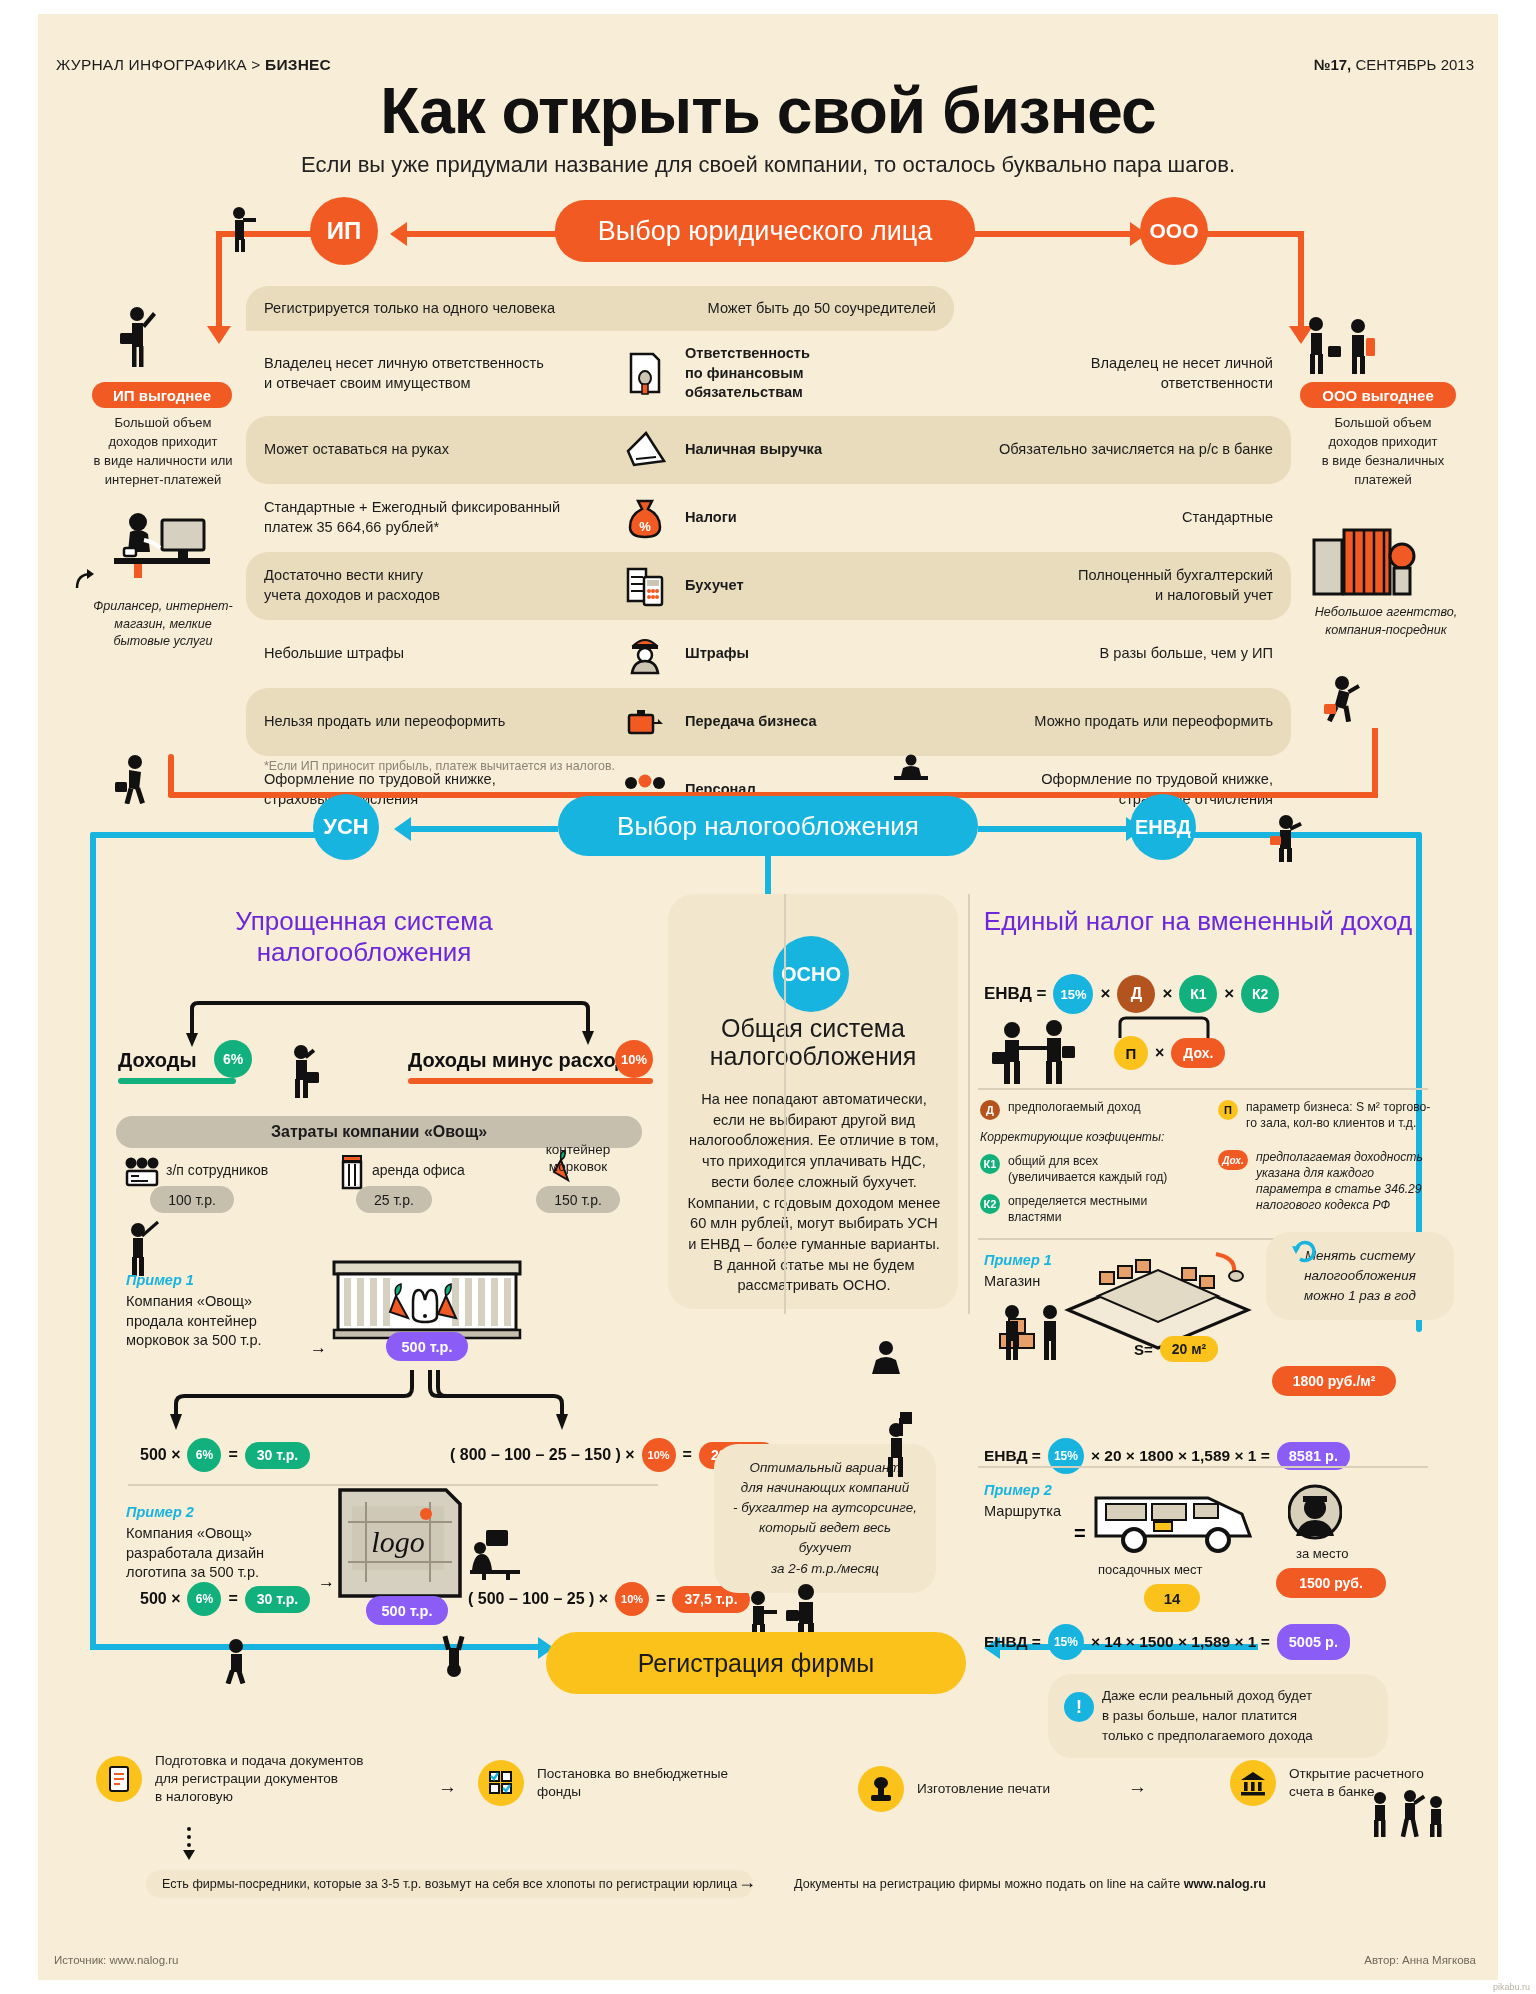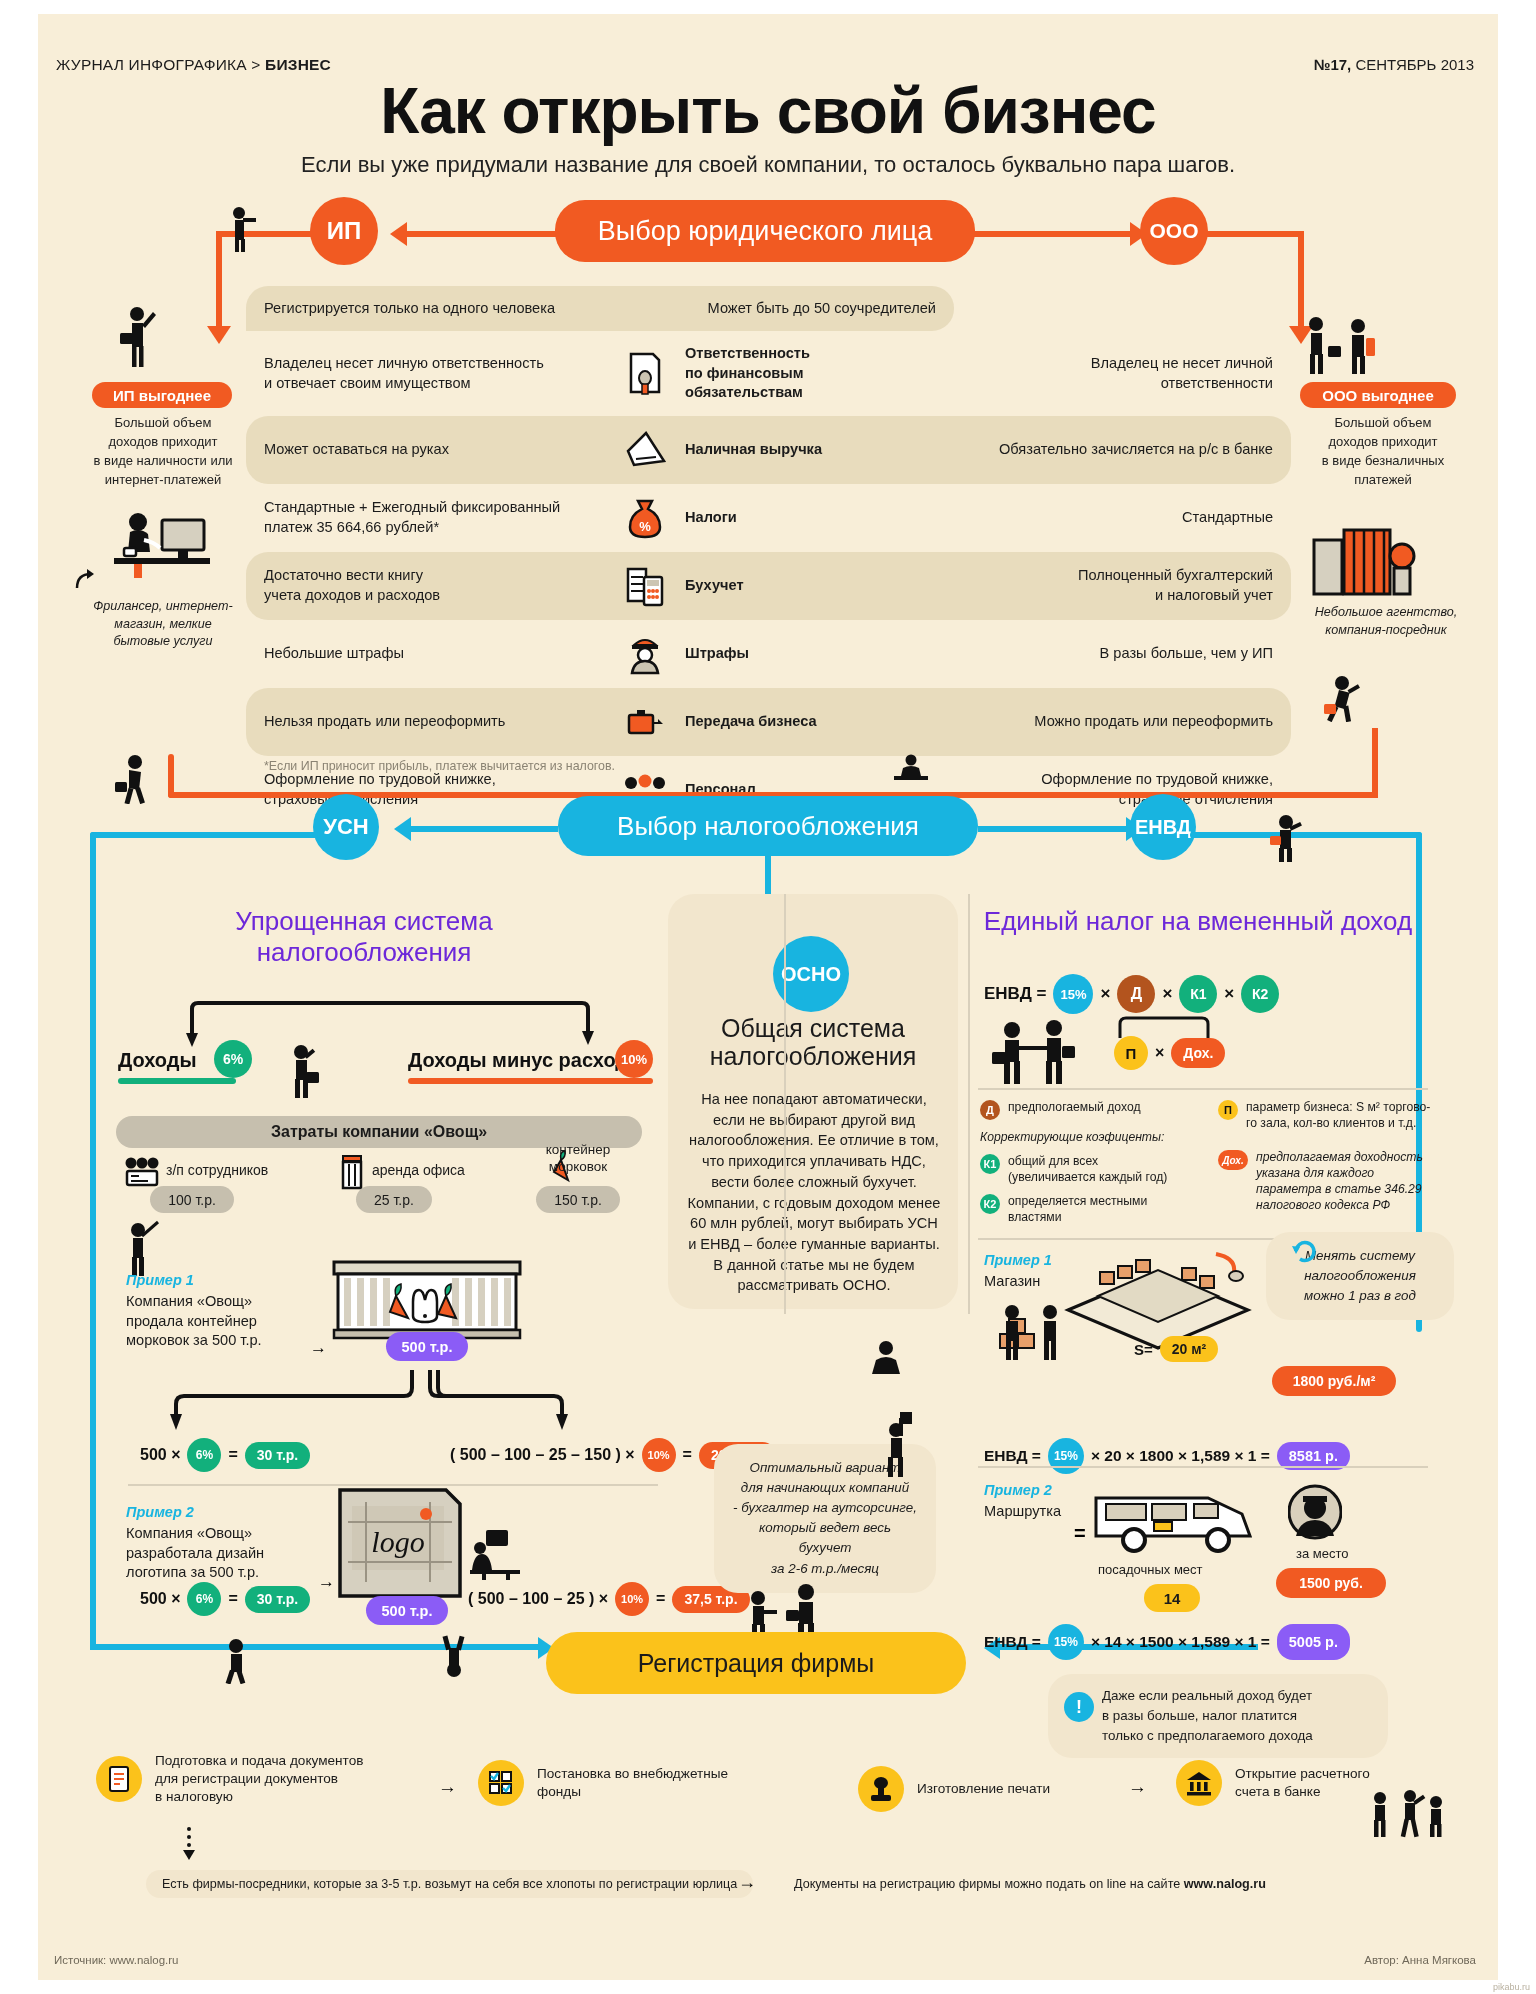--- a/index.html
+++ b/index.html
@@ -566,21 +566,21 @@
     <span>500 ×</span>
     <span class="circle" style="position:relative;width:34px;height:34px;background:#12b07c;font-size:12px;display:inline-flex;">
       <span>6%</span>
     </span>
     <span>=</span>
     <span class="tag greentag" style="position:relative;height:27px;font-size:14px;">
       <span>30 т.р.</span>
     </span>
   </div>
   <div class="formula" style="left:412px;top:1424px;">
-    <span>( 500 – 100 – 25 – 150 ) ×</span>
+    <span>( 800 – 100 – 25 – 150 ) ×</span>
     <span class="circle" style="position:relative;width:34px;height:34px;background:#f15a22;font-size:11px;display:inline-flex;">
       <span>10%</span>
     </span>
     <span>=</span>
     <span class="tag orangetag" style="position:relative;height:27px;font-size:14px;">
       <span>22,5 т.р.</span>
     </span>
   </div>
 
   <div class="hr" style="left:90px;top:1470px;width:530px;"></div>
@@ -895,21 +895,21 @@
       <svg width="24" height="28">
           <ellipse cx="12" cy="8" rx="7" ry="6" fill="#111"></ellipse>
           <rect x="9" y="13" width="6" height="7" fill="#111"></rect>
           <rect x="2" y="20" width="20" height="6" rx="2" fill="#111"></rect>
         </svg>
     </span>
     <span class="steptext" style="white-space:pre-line">Изготовление печати</span>
   </div>
   <div style="position:absolute;left:1090px;top:1762px;font-size:19px;">→</div>
 
-  <div class="step" style="left:1138px;top:1746px;width:280px;">
+  <div class="step" style="left:1192px;top:1746px;width:280px;">
     <span class="stepico">
       <svg width="28" height="26">
           <path d="M2 10 L14 2 L26 10z" fill="#111"></path>
           <g fill="#111">
             <rect x="5" y="12" width="3.6" height="9"></rect>
             <rect x="12" y="12" width="3.6" height="9"></rect>
             <rect x="19" y="12" width="3.6" height="9"></rect>
           </g>
           <rect x="2" y="22" width="24" height="3.5" fill="#111"></rect>
         </svg>

